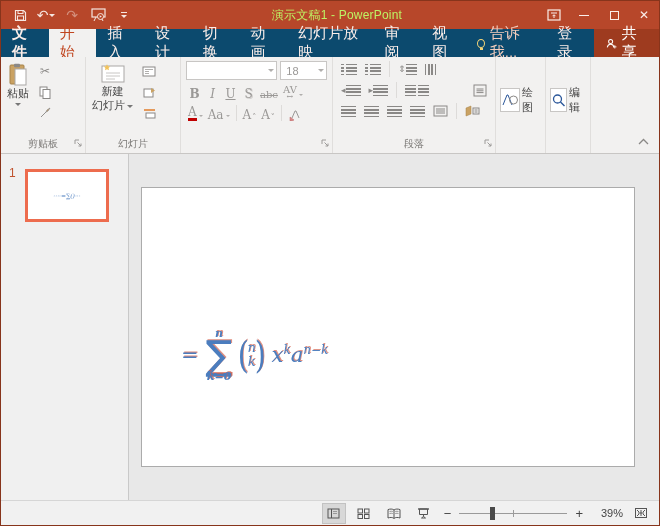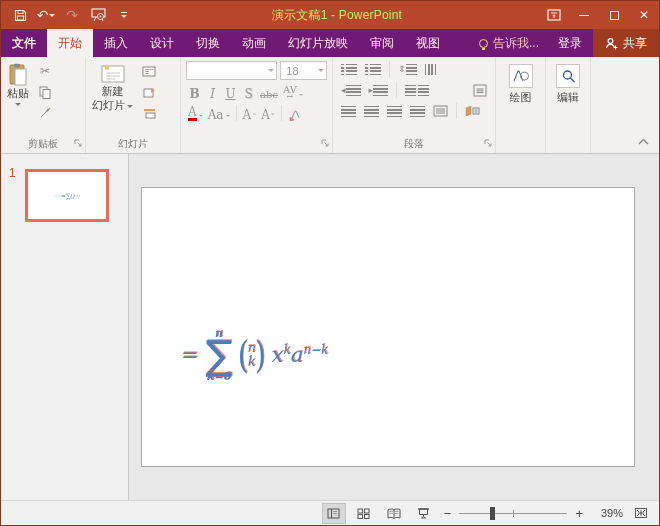--- a/index.html
+++ b/index.html
@@ -13,21 +13,21 @@
   .qat-btn svg { display:block; }
   .dim { opacity:.45; }
   .mini-caret { width:0; height:0; border-left:3px solid transparent; border-right:3px solid transparent; border-top:3px solid #f6e7e1; margin-left:1px; }
   .title-text { flex:1; text-align:center; font-size:12px; color:#bef264; letter-spacing:.2px; }
   .winctl { display:flex; align-items:center; height:100%; }
   .winctl-btn { width:30px; height:100%; display:flex; align-items:center; justify-content:center; color:#fbeeea; font-size:12px; }
   .max-box { width:9px; height:9px; border:1px solid #fbeeea; }
   .min-bar { width:10px; height:1px; background:#fbeeea; }
 
   
-  .tabrow { height:28px; background:#701a75; display:flex; align-items:stretch; color:#fceee9; font-size:12px; flex:none; }
+  .tabrow { height:28px; background:#0c4a6e; display:flex; align-items:stretch; color:#fceee9; font-size:15px; flex:none; }
   .tab { padding:0 11px; display:flex; align-items:center; cursor:default; }
   .tab.file { font-weight:bold; }
   .tab.active { background:#f2f1f0; color:#c0451f; }
   .tab-spacer { flex:1; }
   .tellme { display:flex; align-items:center; gap:5px; padding:0 8px; color:#f4cdbd; }
   .bulb { width:9px; height:9px; border:1px solid #f2d478; border-radius:50%; position:relative; }
   .bulb::after { content:""; position:absolute; left:2px; bottom:-3px; width:3px; height:2px; background:#f2d478; }
   .share-btn { display:flex; align-items:center; gap:5px; padding:0 12px; background:#9e3b1f; color:#fff; }
 
   
@@ -63,21 +63,21 @@
   .fcolor { border-bottom:3px solid #c00000; line-height:.9; }
   .grow-mark { font-size:8px; vertical-align:top; margin-left:1px; color:#9a9896; }
 
   .lines-icon { width:15px; height:11px; background:repeating-linear-gradient(to bottom,#8a8886 0 1.4px,transparent 1.4px 3.2px); }
   .lines-icon.narrow { width:11px; }
   .bullet-pre { width:3px; height:11px; margin-right:2px; background:repeating-linear-gradient(to bottom,#8a8886 0 1.4px,transparent 1.4px 3.2px); }
   .pbtn { height:18px; display:flex; align-items:center; justify-content:center; padding:2px 3px; }
   .prow { display:flex; align-items:center; gap:2px; padding:0 3px; }
   .parrows { display:flex; flex-direction:column; gap:3px; width:100%; }
 
-  .tallbtn { display:flex; flex-direction:column; align-items:center; gap:2px; padding:4px 2px 0 2px; font-size:11px; color:#444; width:100%; }
+  .tallbtn { display:flex; flex-direction:row; align-items:center; gap:2px; padding:4px 2px 0 2px; font-size:11px; color:#444; width:100%; }
   .iconbox { width:24px; height:24px; border:1px solid #c8c6c4; background:#fff; display:flex; align-items:center; justify-content:center; }
 
   
   .content { flex:1; display:flex; min-height:0; }
   .thumbpanel { width:128px; background:#f0f0f0; border-right:1px solid #c9c9c9; position:relative; flex:none; }
   .thumb-num { position:absolute; left:8px; top:12px; font-size:12px; color:#c0532f; }
   .thumb-slide { position:absolute; left:24px; top:15px; width:84px; height:53px; background:#fff; border:3px solid #ed6c4e; display:flex; align-items:center; justify-content:center; }
   .thumb-eq { font-size:6px; color:#4b7dbe; font-family:"DejaVu Serif",serif; font-style:italic; white-space:nowrap; }
 
   .editarea { flex:1; position:relative; background:#e8e8e8; }

